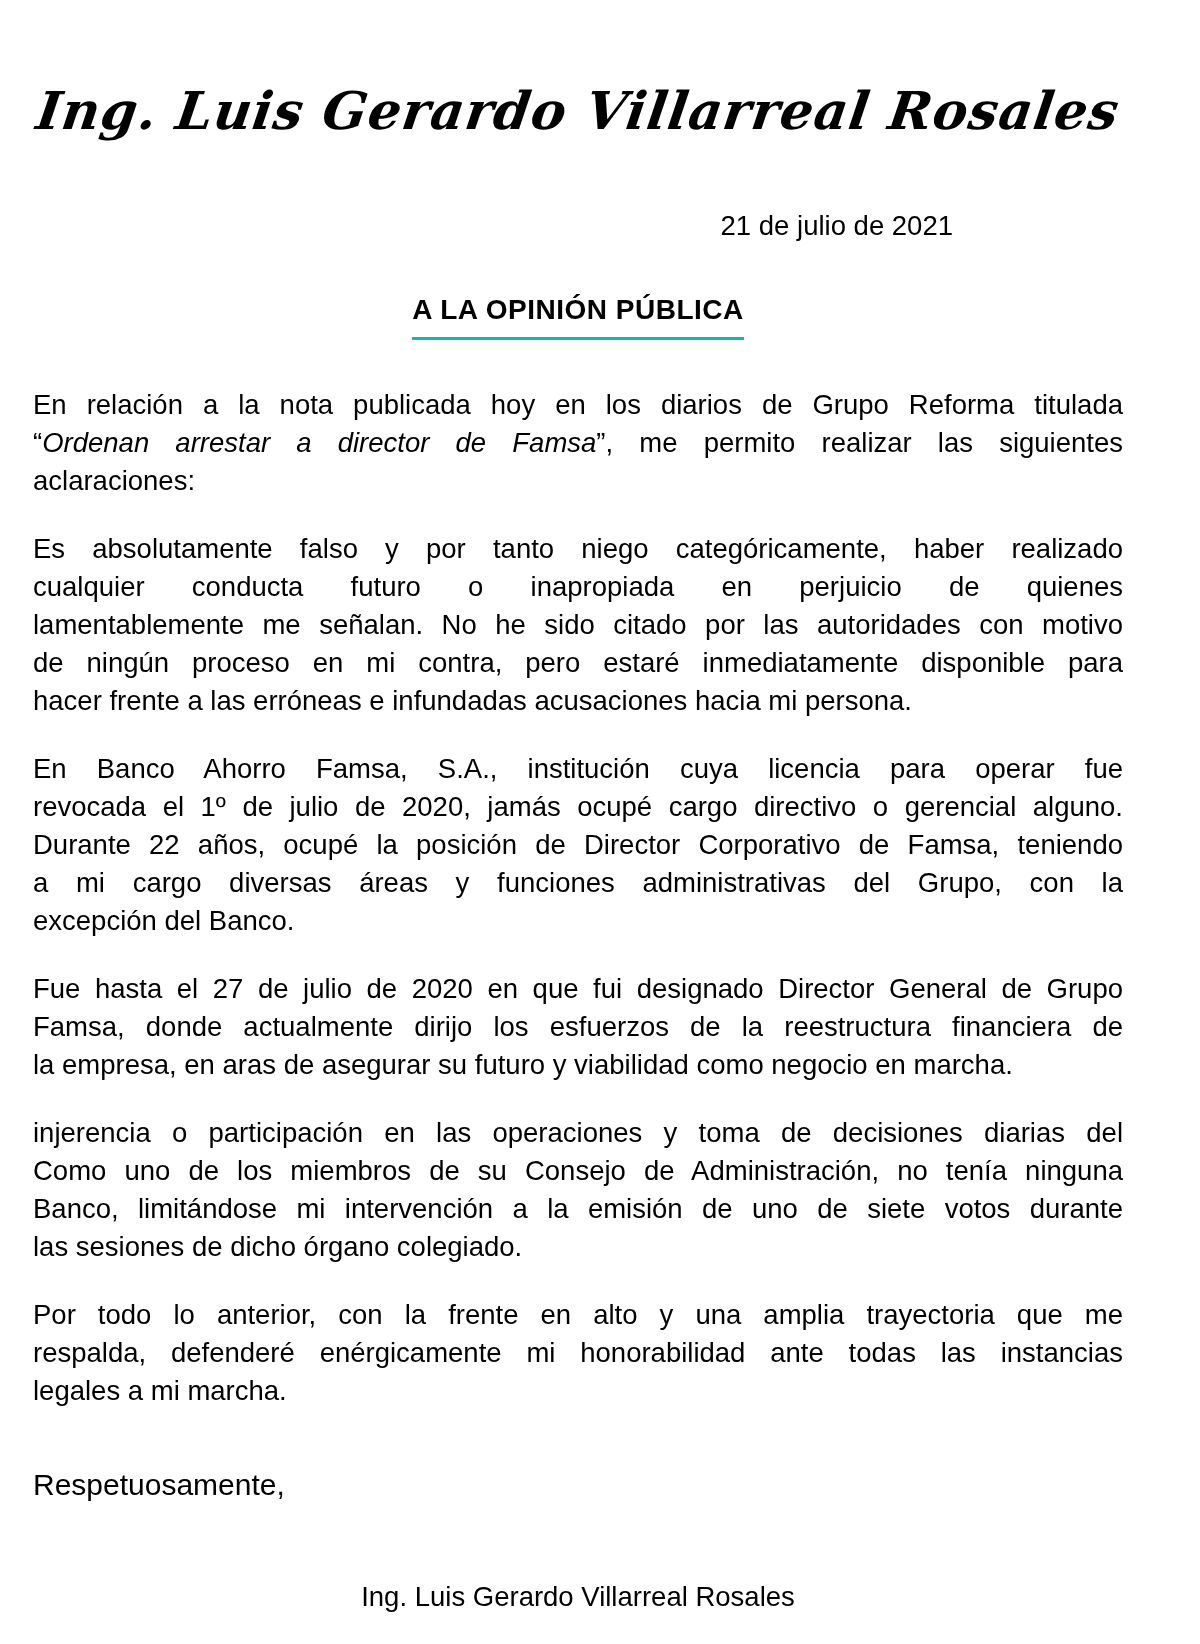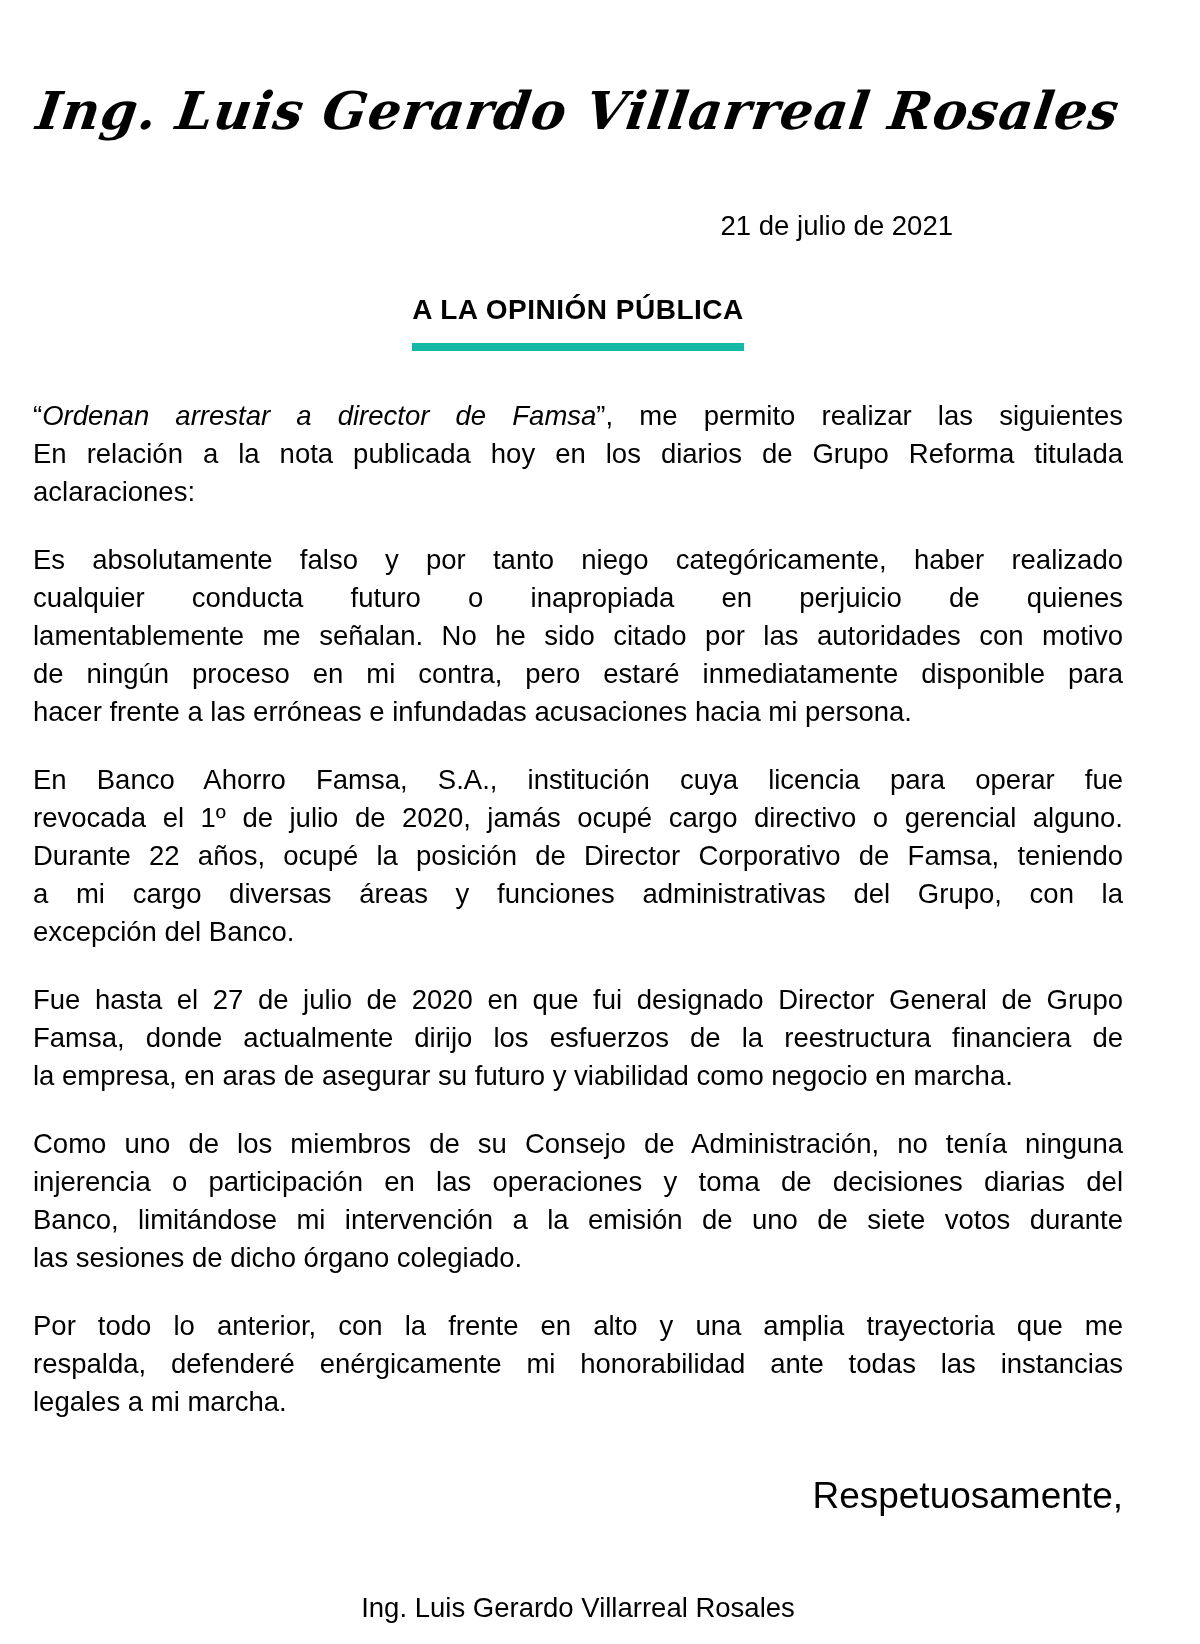--- a/index.html
+++ b/index.html
@@ -39,41 +39,41 @@
   .title-row {
     margin-top: 45px;
     text-align: center;
     font-size: 28px;
     line-height: 40px;
   }
   .title-row .title {
     display: inline-block;
     font-weight: bold;
     letter-spacing: 0.5px;
-    border-bottom: 8px solid #14b8a6;
-    padding-bottom: 13px;
+    border-bottom: 3px solid #14b8a6;
+    padding-bottom: 7px;
   }
   .body-text {
     margin-top: 46px;
     font-size: 27.5px;
   }
   .paragraph { margin-bottom: 30px; }
   .paragraph:last-child { margin-bottom: 16px; }
   .line {
     line-height: 38px;
     text-align: justify;
     text-align-last: justify;
     white-space: normal;
   }
   .line.last { text-align-last: left; }
   .it { font-style: italic; }
   .closing {
     margin-top: 56px;
-    text-align: right;
-    font-size: 37px;
+    text-align: left;
+    font-size: 30px;
     line-height: 38px;
   }
   .signature {
     margin-top: 74px;
     text-align: center;
     font-size: 27.5px;
     line-height: 38px;
   }
 </style>
 </head>
@@ -85,22 +85,22 @@
   <div class="date-row">
     <span>21 de julio de 2021</span>
   </div>
 
   <div class="title-row">
     <span class="title">A LA OPINIÓN PÚBLICA</span>
   </div>
 
   <div class="body-text">
       <div class="paragraph">
+        <div class="line"><span>En relación a la nota publicada hoy en los diarios de Grupo Reforma titulada</span></div>
         <div class="line"><span>“</span><span class="it">Ordenan arrestar a director de Famsa</span><span>”, me permito realizar las siguientes</span></div>
-        <div class="line"><span>En relación a la nota publicada hoy en los diarios de Grupo Reforma titulada</span></div>
         <div class="line last"><span>aclaraciones:</span></div>
       </div>
       <div class="paragraph">
         <div class="line"><span>Es absolutamente falso y por tanto niego categóricamente, haber realizado</span></div>
         <div class="line"><span>cualquier conducta futuro o inapropiada en perjuicio de quienes</span></div>
         <div class="line"><span>lamentablemente me señalan. No he sido citado por las autoridades con motivo</span></div>
         <div class="line"><span>de ningún proceso en mi contra, pero estaré inmediatamente disponible para</span></div>
         <div class="line last"><span>hacer frente a las erróneas e infundadas acusaciones hacia mi persona.</span></div>
       </div>
       <div class="paragraph">
@@ -109,22 +109,22 @@
         <div class="line"><span>Durante 22 años, ocupé la posición de Director Corporativo de Famsa, teniendo</span></div>
         <div class="line"><span>a mi cargo diversas áreas y funciones administrativas del Grupo, con la</span></div>
         <div class="line last"><span>excepción del Banco.</span></div>
       </div>
       <div class="paragraph">
         <div class="line"><span>Fue hasta el 27 de julio de 2020 en que fui designado Director General de Grupo</span></div>
         <div class="line"><span>Famsa, donde actualmente dirijo los esfuerzos de la reestructura financiera de</span></div>
         <div class="line last"><span>la empresa, en aras de asegurar su futuro y viabilidad como negocio en marcha.</span></div>
       </div>
       <div class="paragraph">
+        <div class="line"><span>injerencia o participación en las operaciones y toma de decisiones diarias del</span></div>
         <div class="line"><span>Como uno de los miembros de su Consejo de Administración, no tenía ninguna</span></div>
-        <div class="line"><span>injerencia o participación en las operaciones y toma de decisiones diarias del</span></div>
         <div class="line"><span>Banco, limitándose mi intervención a la emisión de uno de siete votos durante</span></div>
         <div class="line last"><span>las sesiones de dicho órgano colegiado.</span></div>
       </div>
       <div class="paragraph">
         <div class="line"><span>Por todo lo anterior, con la frente en alto y una amplia trayectoria que me</span></div>
         <div class="line"><span>respalda, defenderé enérgicamente mi honorabilidad ante todas las instancias</span></div>
         <div class="line last"><span>legales a mi marcha.</span></div>
       </div>
     </div>
 

